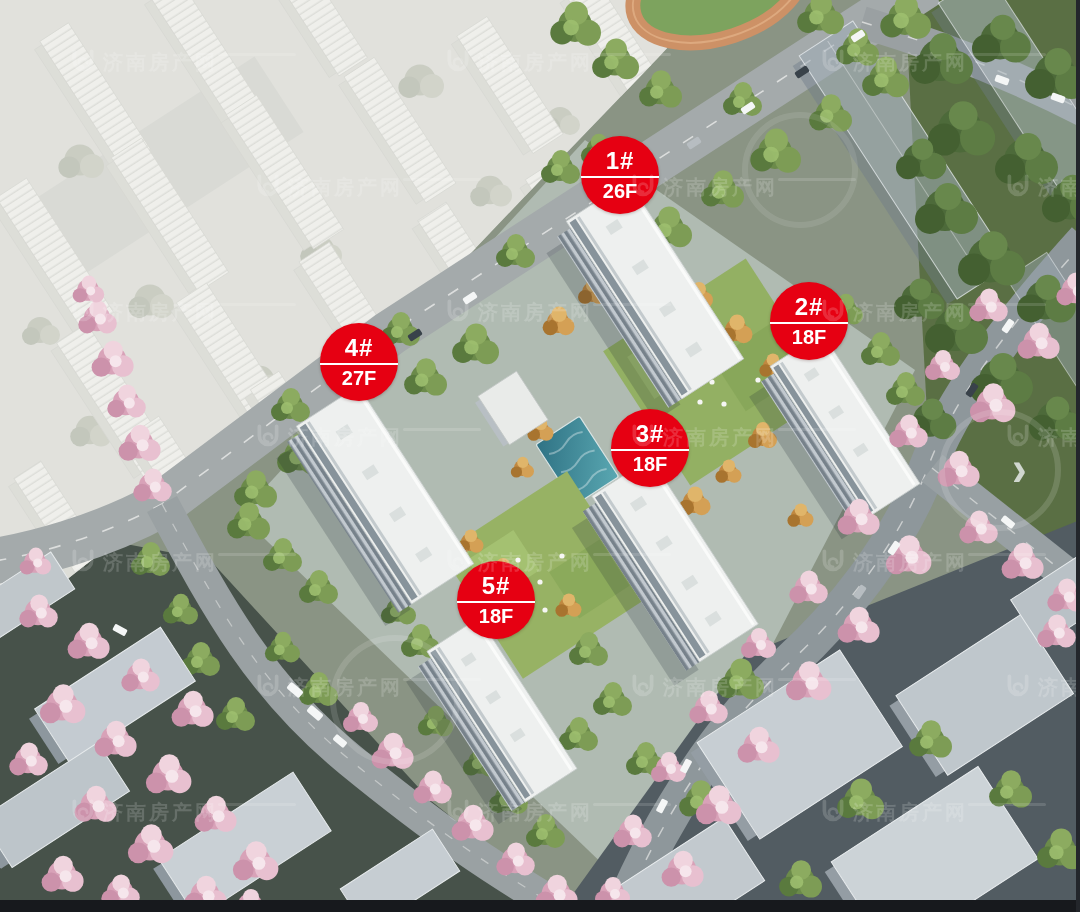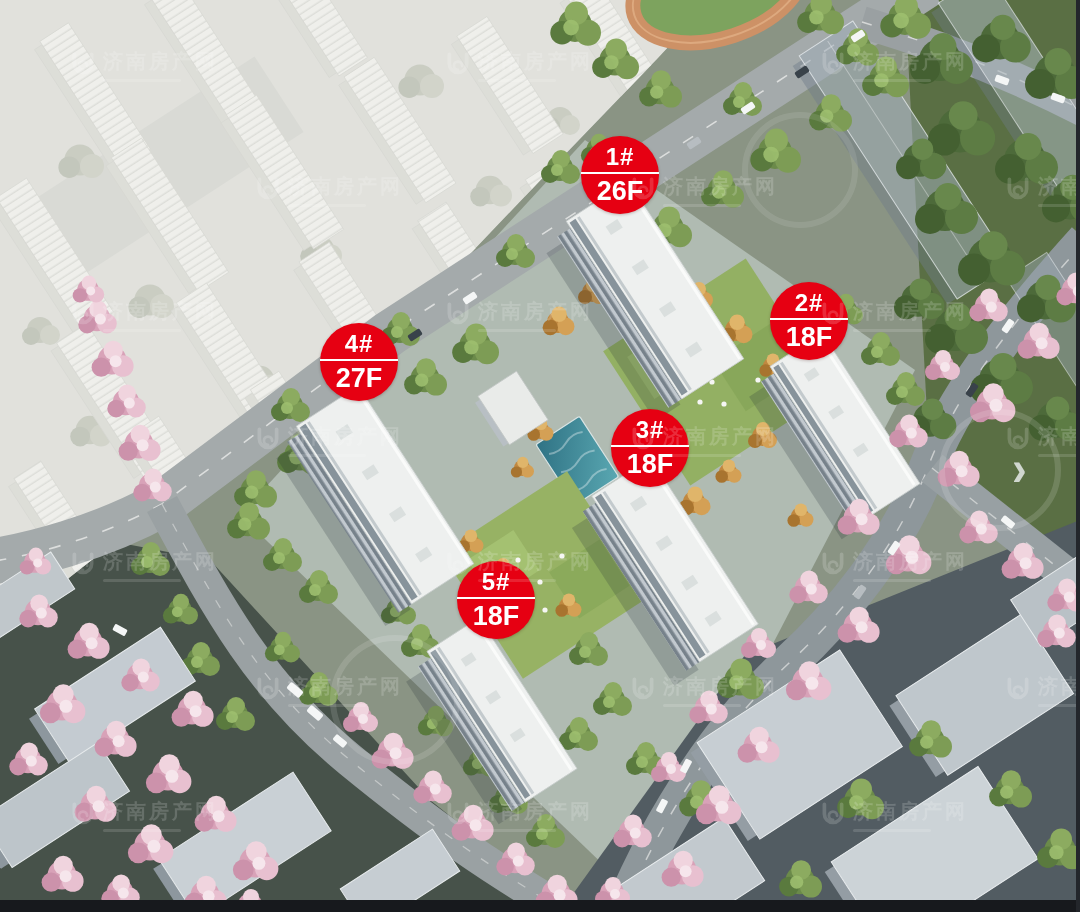--- a/index.html
+++ b/index.html
@@ -8,32 +8,32 @@
   svg.scene{position:absolute;left:0;top:0;z-index:0;}
 
   
   .badge{position:absolute;width:78px;height:78px;border-radius:50%;
          background:#e60012;color:#fff;z-index:3;
          display:flex;flex-direction:column;align-items:center;justify-content:center;
          font-weight:bold;text-align:center;
          box-shadow:0 1px 3px rgba(60,0,0,.25);}
   .badge .top{font-size:24px;line-height:1.15;letter-spacing:1px;}
   .badge .divider{width:100%;height:2px;background:#fff;margin:2px 0;}
-  .badge .bottom{font-size:27px;line-height:1.15;}
+  .badge .bottom{font-size:20px;line-height:1.15;}
   .badge-1{left:581px;top:136px;}
   .badge-2{left:770px;top:282px;}
   .badge-3{left:611px;top:409px;}
   .badge-4{left:320px;top:323px;}
   .badge-5{left:457px;top:561px;}
 
   
   #wm-layer{position:absolute;inset:0;z-index:4;pointer-events:none;}
   .wm{position:absolute;display:flex;align-items:center;gap:7px;color:#fff;opacity:.17;}
   .wm-logo{width:26px;height:28px;flex:0 0 auto;}
-  .wm-col{display:flex;flex-direction:column;}
+  .wm-col{display:flex;flex-direction:row;}
   .wm-text{font-size:20px;font-weight:bold;letter-spacing:3px;white-space:nowrap;}
   .wm-sub{height:3px;width:78px;background:rgba(255,255,255,.8);border-radius:2px;margin-top:4px;}
 
   
   .next-arrow{position:absolute;left:1012px;top:446px;z-index:5;
               font-size:44px;font-weight:bold;color:#eef1f2;opacity:.8;
               line-height:1;transform:scaleY(1.15);cursor:pointer;}
 
   
   .frame-bottom{position:absolute;left:0;right:0;bottom:0;height:12px;background:#17191d;z-index:6;}

